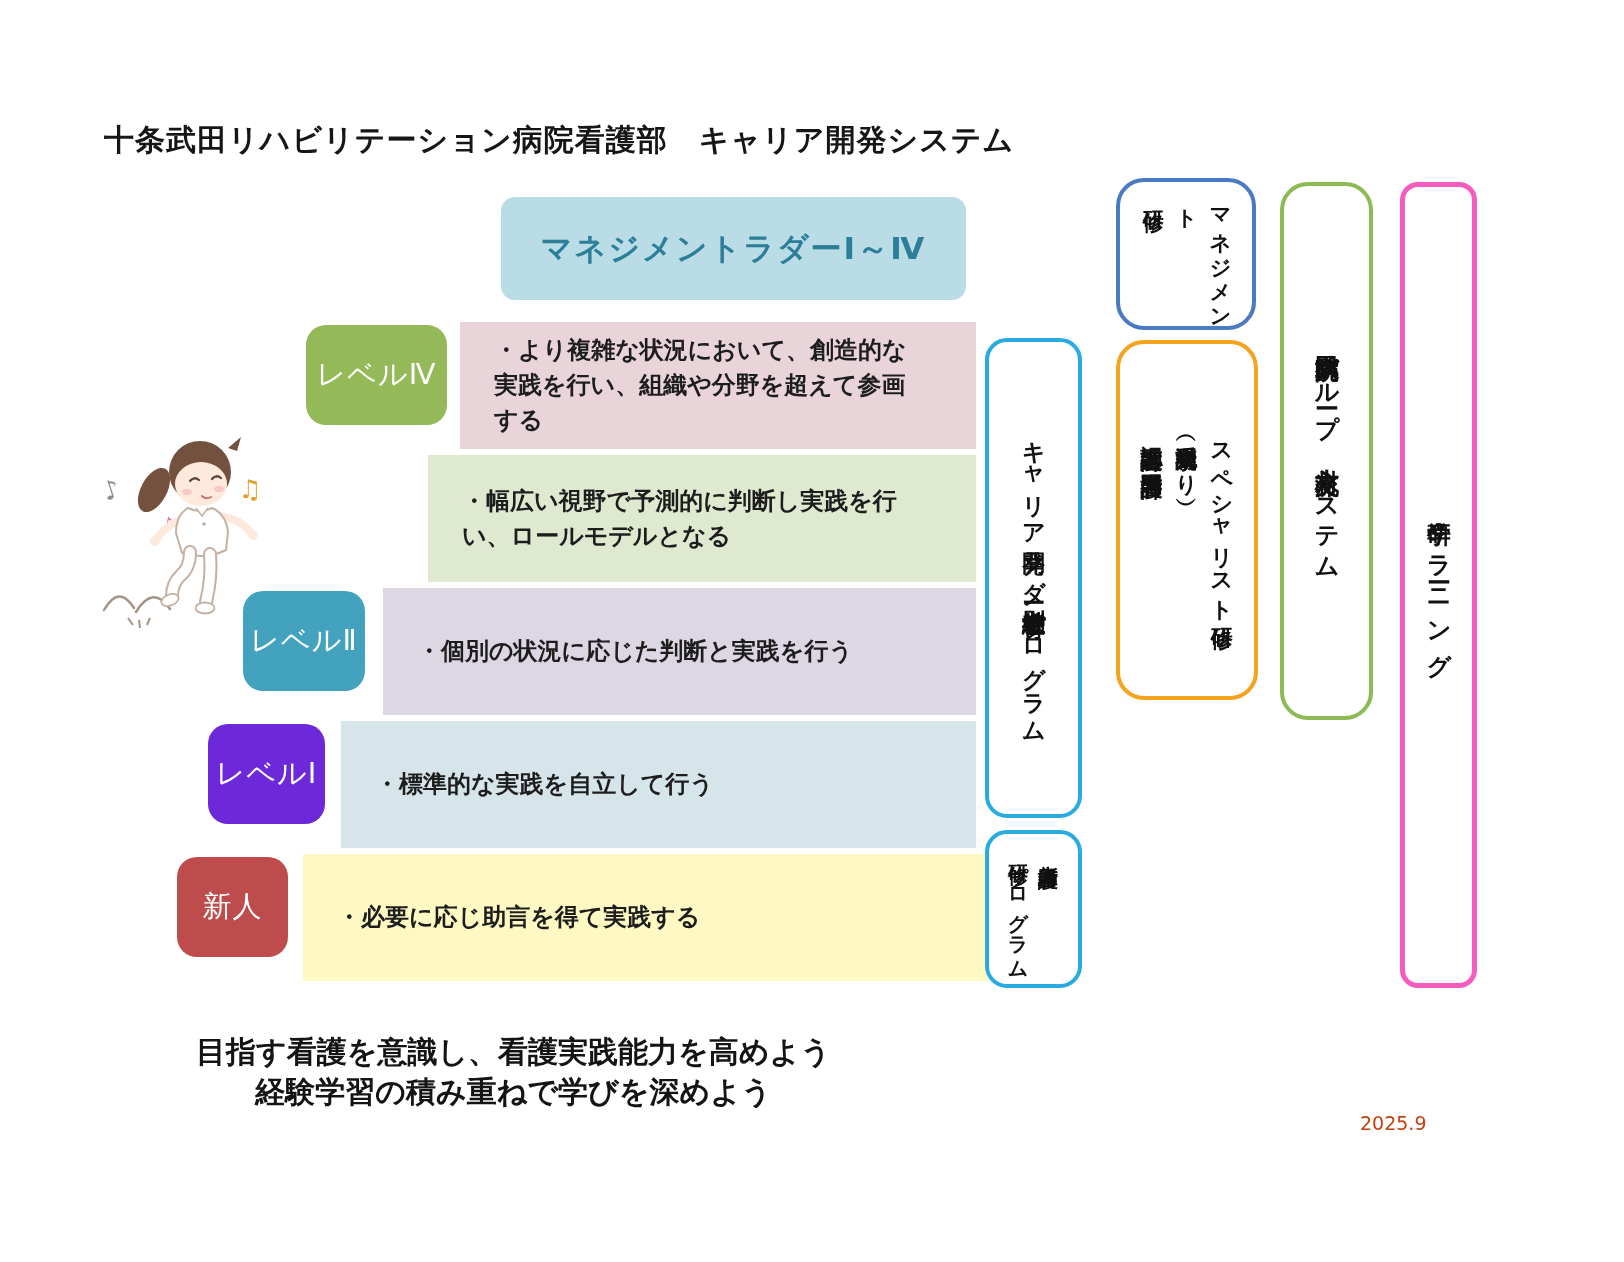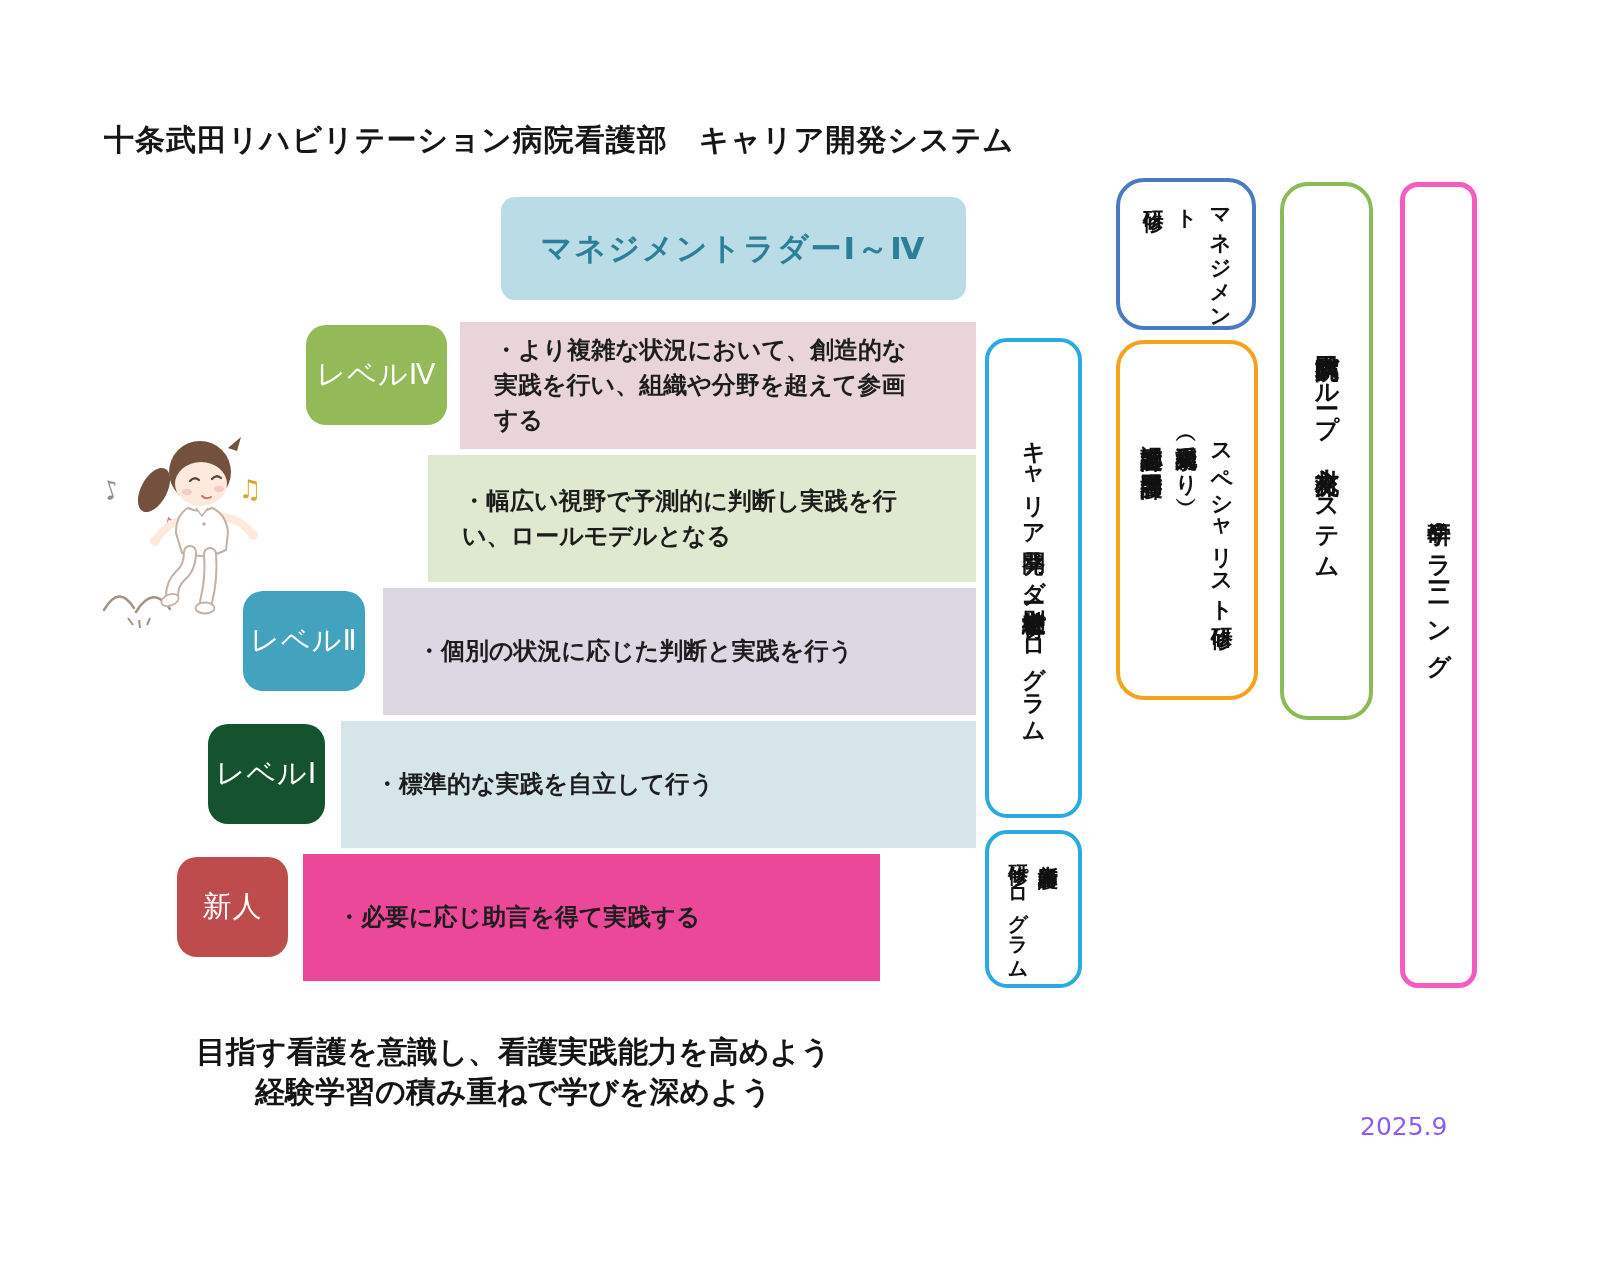--- a/index.html
+++ b/index.html
@@ -32,44 +32,44 @@
     display:flex; align-items:center; justify-content:center;
   }
   .vtext {
     writing-mode:vertical-rl; text-orientation:mixed; white-space:pre-line;
     font-size:23px; font-weight:600; color:#111; letter-spacing:2px; line-height:1.55;
   }
   .vtext.upright { text-orientation:upright; }
   .footer-slogan {
     left:196px; top:1032px; font-size:30px; font-weight:bold; line-height:40px; color:#141414;text-align:center;
   }
-  .date { left:1360px; top:1112px; font-size:25px; color:#8b5cf6; }
+  .date { left:1360px; top:1112px; font-size:19px; color:#c2410c; }
 </style>
 </head>
 <body>
 
 <div class="page">
 
   <div class="abs title">十条武田リハビリテーション病院看護部　キャリア開発システム</div>
 
   <div class="abs mgmt-box">マネジメントラダーⅠ～Ⅳ</div>
 
   <div class="abs lvbox" style="left:306px;top:325px;width:141px;background:#94b958">レベルⅣ</div>
   <div class="abs descbox" style="left:452px;top:322px;width:516px;background:#e8d4d9">・より複雑な状況において、創造的な実践を行い、組織や分野を超えて参画する</div>
 
   <div class="abs descbox" style="left:420px;top:455px;width:548px;background:#dfe9d0">・幅広い視野で予測的に判断し実践を行い、ロールモデルとなる</div>
 
   <div class="abs lvbox" style="left:243px;top:591px;width:122px;background:#43a3bf">レベルⅡ</div>
   <div class="abs descbox" style="left:375px;top:588px;width:593px;background:#dcd7e3">・個別の状況に応じた判断と実践を行う</div>
 
-  <div class="abs lvbox" style="left:208px;top:724px;width:117px;background:#14532d">レベルⅠ</div>
+  <div class="abs lvbox" style="left:208px;top:724px;width:117px;background:#6d28d9">レベルⅠ</div>
   <div class="abs descbox" style="left:333px;top:721px;width:635px;background:#d5e5ea">・標準的な実践を自立して行う</div>
 
   <div class="abs lvbox" style="left:177px;top:857px;width:111px;background:#bf4c4c">新人</div>
-  <div class="abs descbox" style="left:295px;top:854px;width:577px;background:#ec4899">・必要に応じ助言を得て実践する</div>
+  <div class="abs descbox" style="left:295px;top:854px;width:686px;background:#fef9c3">・必要に応じ助言を得て実践する</div>
 
   <div class="abs vbox" style="left:985px;top:338px;width:97px;height:480px;border:4px solid #29abe2;border-radius:22px">
     <div class="vtext" style="font-size:23px;letter-spacing:1px">キャリア開発ラダー別継続教育プログラム</div>
   </div>
 
   <div class="abs vbox" style="left:985px;top:830px;width:97px;height:158px;border:4px solid #29abe2;border-radius:22px">
     <div class="vtext" style="font-size:20px;letter-spacing:1px;line-height:1.5">新人看護師
 研修プログラム</div>
   </div>
 

